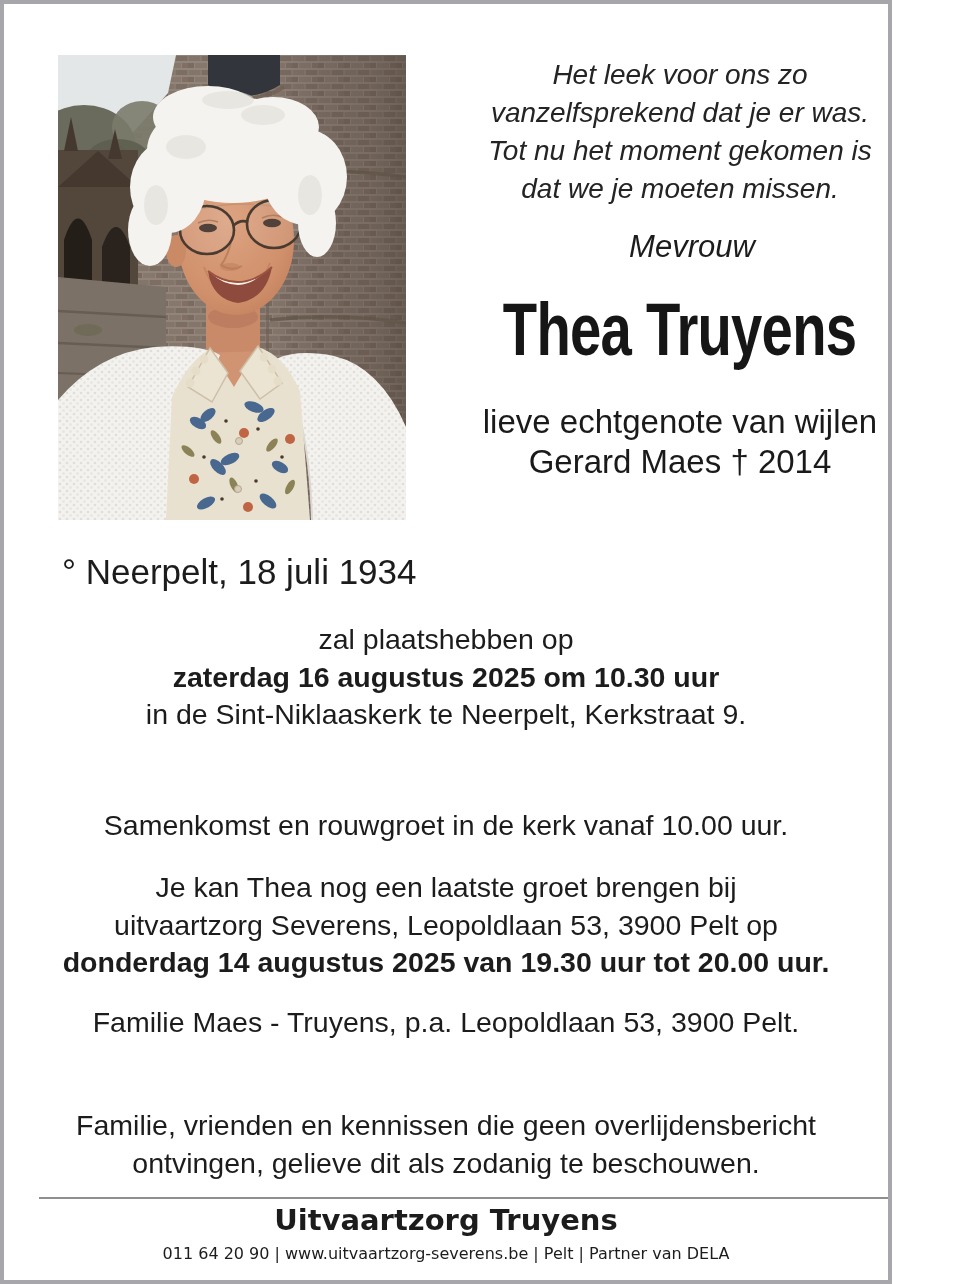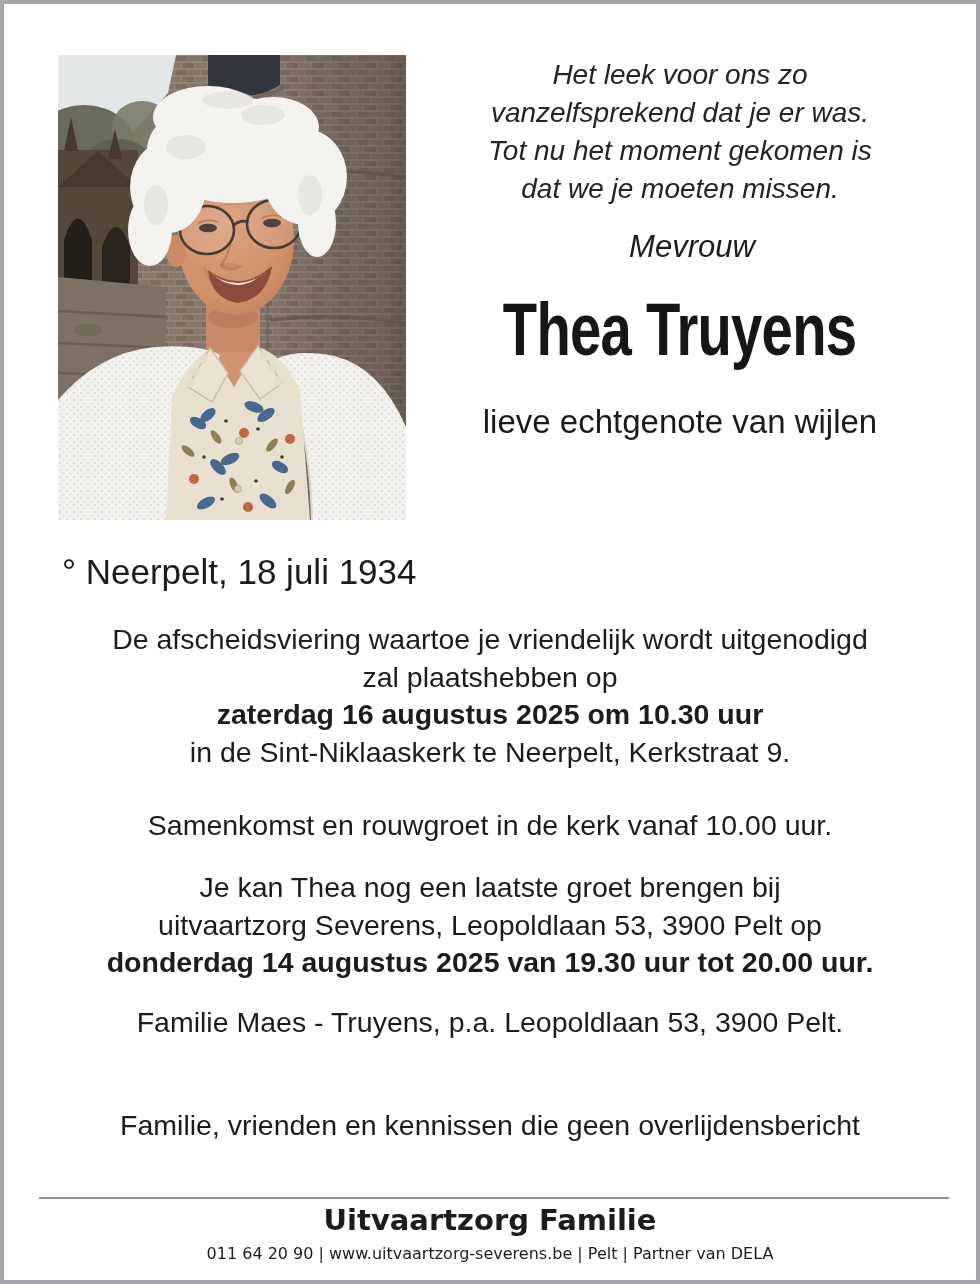--- a/index.html
+++ b/index.html
@@ -1,18 +1,18 @@
 <!DOCTYPE html>
 <html><head>
 <meta charset="utf-8">
 <style>
   html,body{margin:0;padding:0;background:#ffffff;}
   .page{
     position:relative;
-    width:980px;height:1284px;
+    width:892px;height:1284px;
     box-sizing:border-box;
     background:#ffffff;
     border:4px solid #a7a7ab;
     overflow:hidden;
     font-family:"Liberation Sans",sans-serif;
     color:#1c1c1c;
   }
   
   .photo{position:absolute;left:54px;top:51px;width:348px;height:465px;}
   .photo svg{display:block;}
@@ -234,29 +234,29 @@
       <span>vanzelfsprekend dat je er was.</span>
       <span>Tot nu het moment gekomen is</span>
       <span>dat we je moeten missen.</span>
     </div>
     <div class="salutation">Mevrouw</div>
     <div class="name">
       <span class="name-inner">Thea Truyens</span>
     </div>
     <div class="relation">
       <span>lieve echtgenote van wijlen</span>
+      <span>Gerard Maes † 2014</span>
     </div>
   </div>
 
   <div class="dates">
     <span>° Neerpelt, 18 juli 1934</span>
   </div>
 
   <p class="para p-ceremony">
-    <span>De afscheidsviering waartoe je vriendelijk wordt uitgenodigd</span>
     <span>zal plaatshebben op</span>
     <span class="b">zaterdag 16 augustus 2025 om 10.30 uur</span>
     <span>in de Sint-Niklaaskerk te Neerpelt, Kerkstraat 9.</span>
   </p>
 
   <p class="para p-gathering">
     <span>Samenkomst en rouwgroet in de kerk vanaf 10.00 uur.</span>
   </p>
 
   <p class="para p-farewell">
@@ -264,21 +264,22 @@
     <span>uitvaartzorg Severens, Leopoldlaan 53, 3900 Pelt op</span>
     <span class="b">donderdag 14 augustus 2025 van 19.30 uur tot 20.00 uur.</span>
   </p>
 
   <p class="para p-address">
     <span>Familie Maes - Truyens, p.a. Leopoldlaan 53, 3900 Pelt.</span>
   </p>
 
   <p class="para p-notice">
     <span>Familie, vrienden en kennissen die geen overlijdensbericht</span>
+    <span>ontvingen, gelieve dit als zodanig te beschouwen.</span>
   </p>
 
   <div class="divider"></div>
   <div class="footer">
-    <div class="fh-name">Uitvaartzorg Familie</div>
+    <div class="fh-name">Uitvaartzorg Truyens</div>
     <div class="fh-details">011 64 20 90 | www.uitvaartzorg-severens.be | Pelt | Partner van DELA</div>
   </div>
 
 </div>
 
 </body></html>

